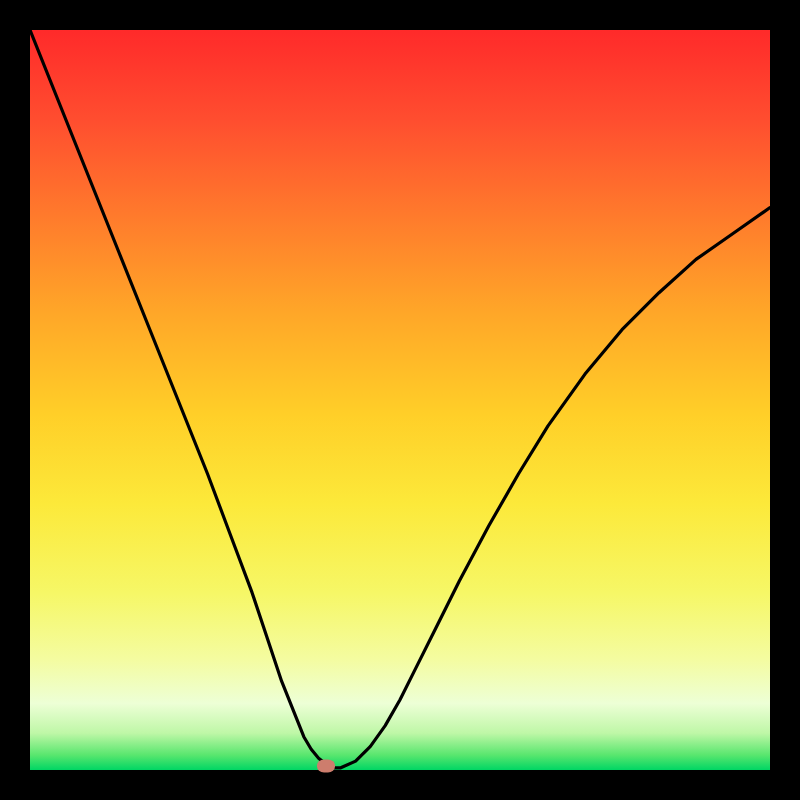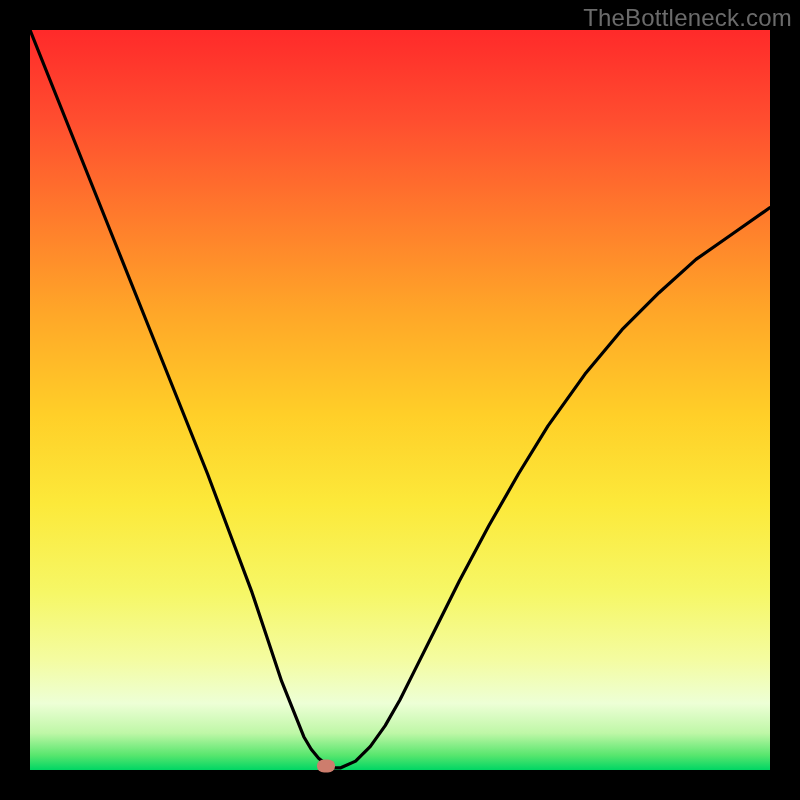--- a/index.html
+++ b/index.html
@@ -60,21 +60,20 @@
     height: 13px;
     border-radius: 7px / 6px;
     background: #cd7d6d;
     transform: translate(-50%, -50%);
   }
 </style>
 </head>
 <body>
 
 <div class="stage">
-  <div class="watermark">TheBottleneck.com</div>
 
   <div class="plot">
     <svg class="curve" viewBox="0 0 740 740" preserveAspectRatio="none">
       <path id="curve-path" fill="none" stroke="#000" stroke-width="3.2" stroke-linecap="round" stroke-linejoin="round" d="M0.00 0.00 L29.60 74.00 L59.20 148.00 L88.80 222.00 L118.40 296.00 L148.00 370.00 L177.60 444.00 L199.80 503.20 L222.00 562.40 L236.80 606.80 L251.60 651.20 L266.40 688.20 L273.80 706.70 L281.20 719.28 L288.60 728.16 L296.00 734.08 L303.40 737.78 L310.80 737.78 L325.60 731.12 L340.40 716.32 L355.20 695.60 L370.00 669.70 L384.80 640.10 L407.00 595.70 L429.20 551.30 L458.80 495.80 L488.40 444.00 L518.00 395.90 L555.00 344.10 L592.00 299.70 L629.00 262.70 L666.00 229.40 L703.00 203.50 L740.00 177.60"></path>
     </svg>
     <div id="marker" class="marker" style="left: 296px; top: 736.3px;"></div>
   </div>
 </div>
 
 </body></html>

